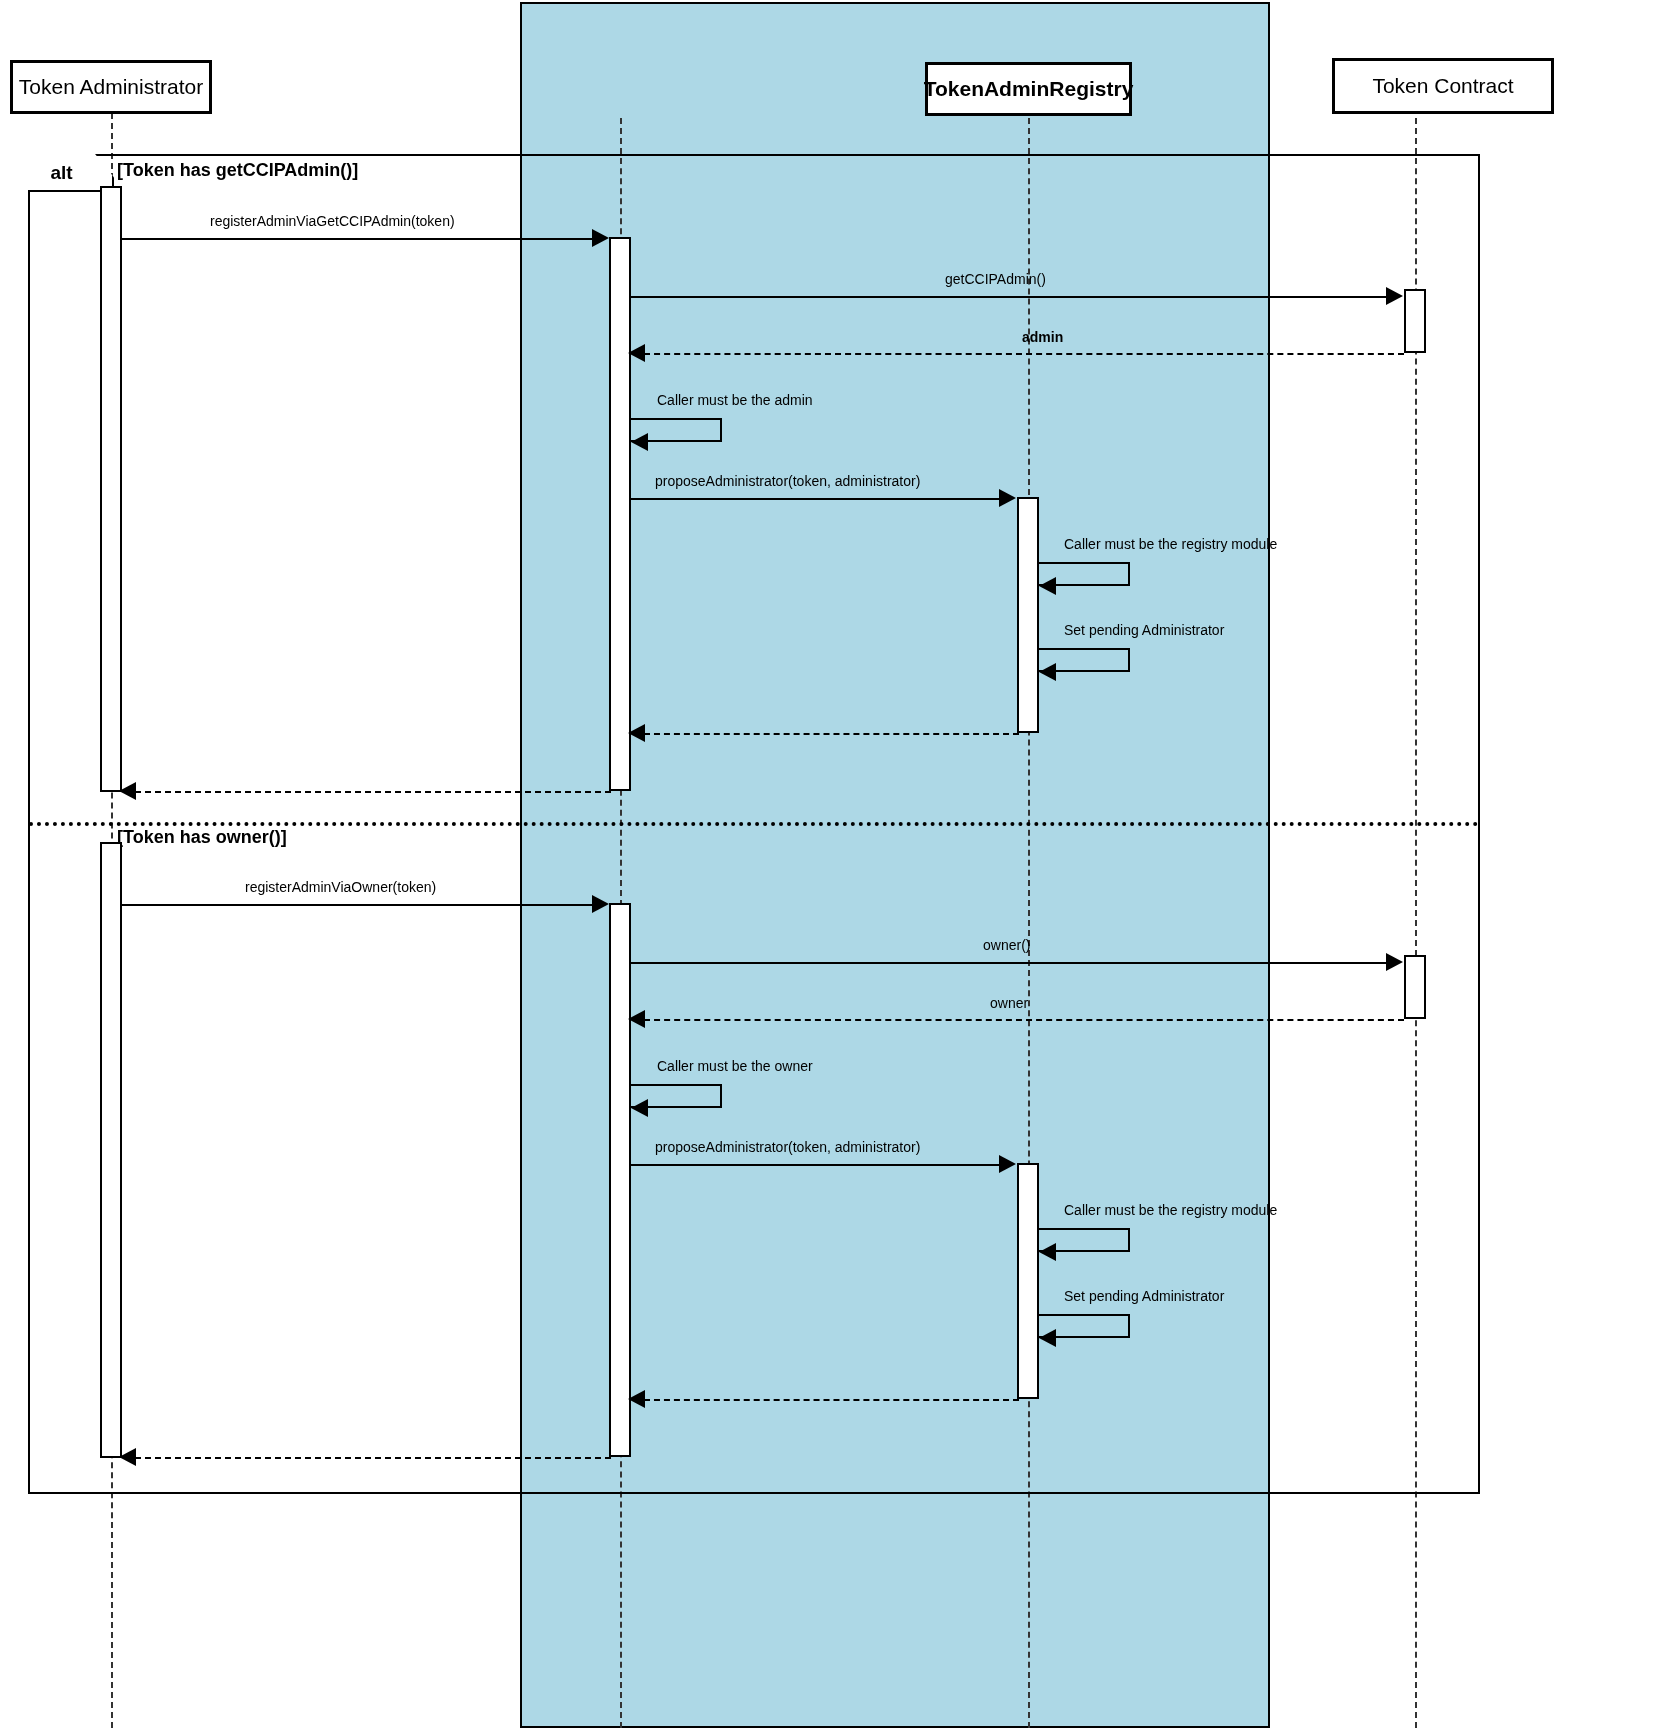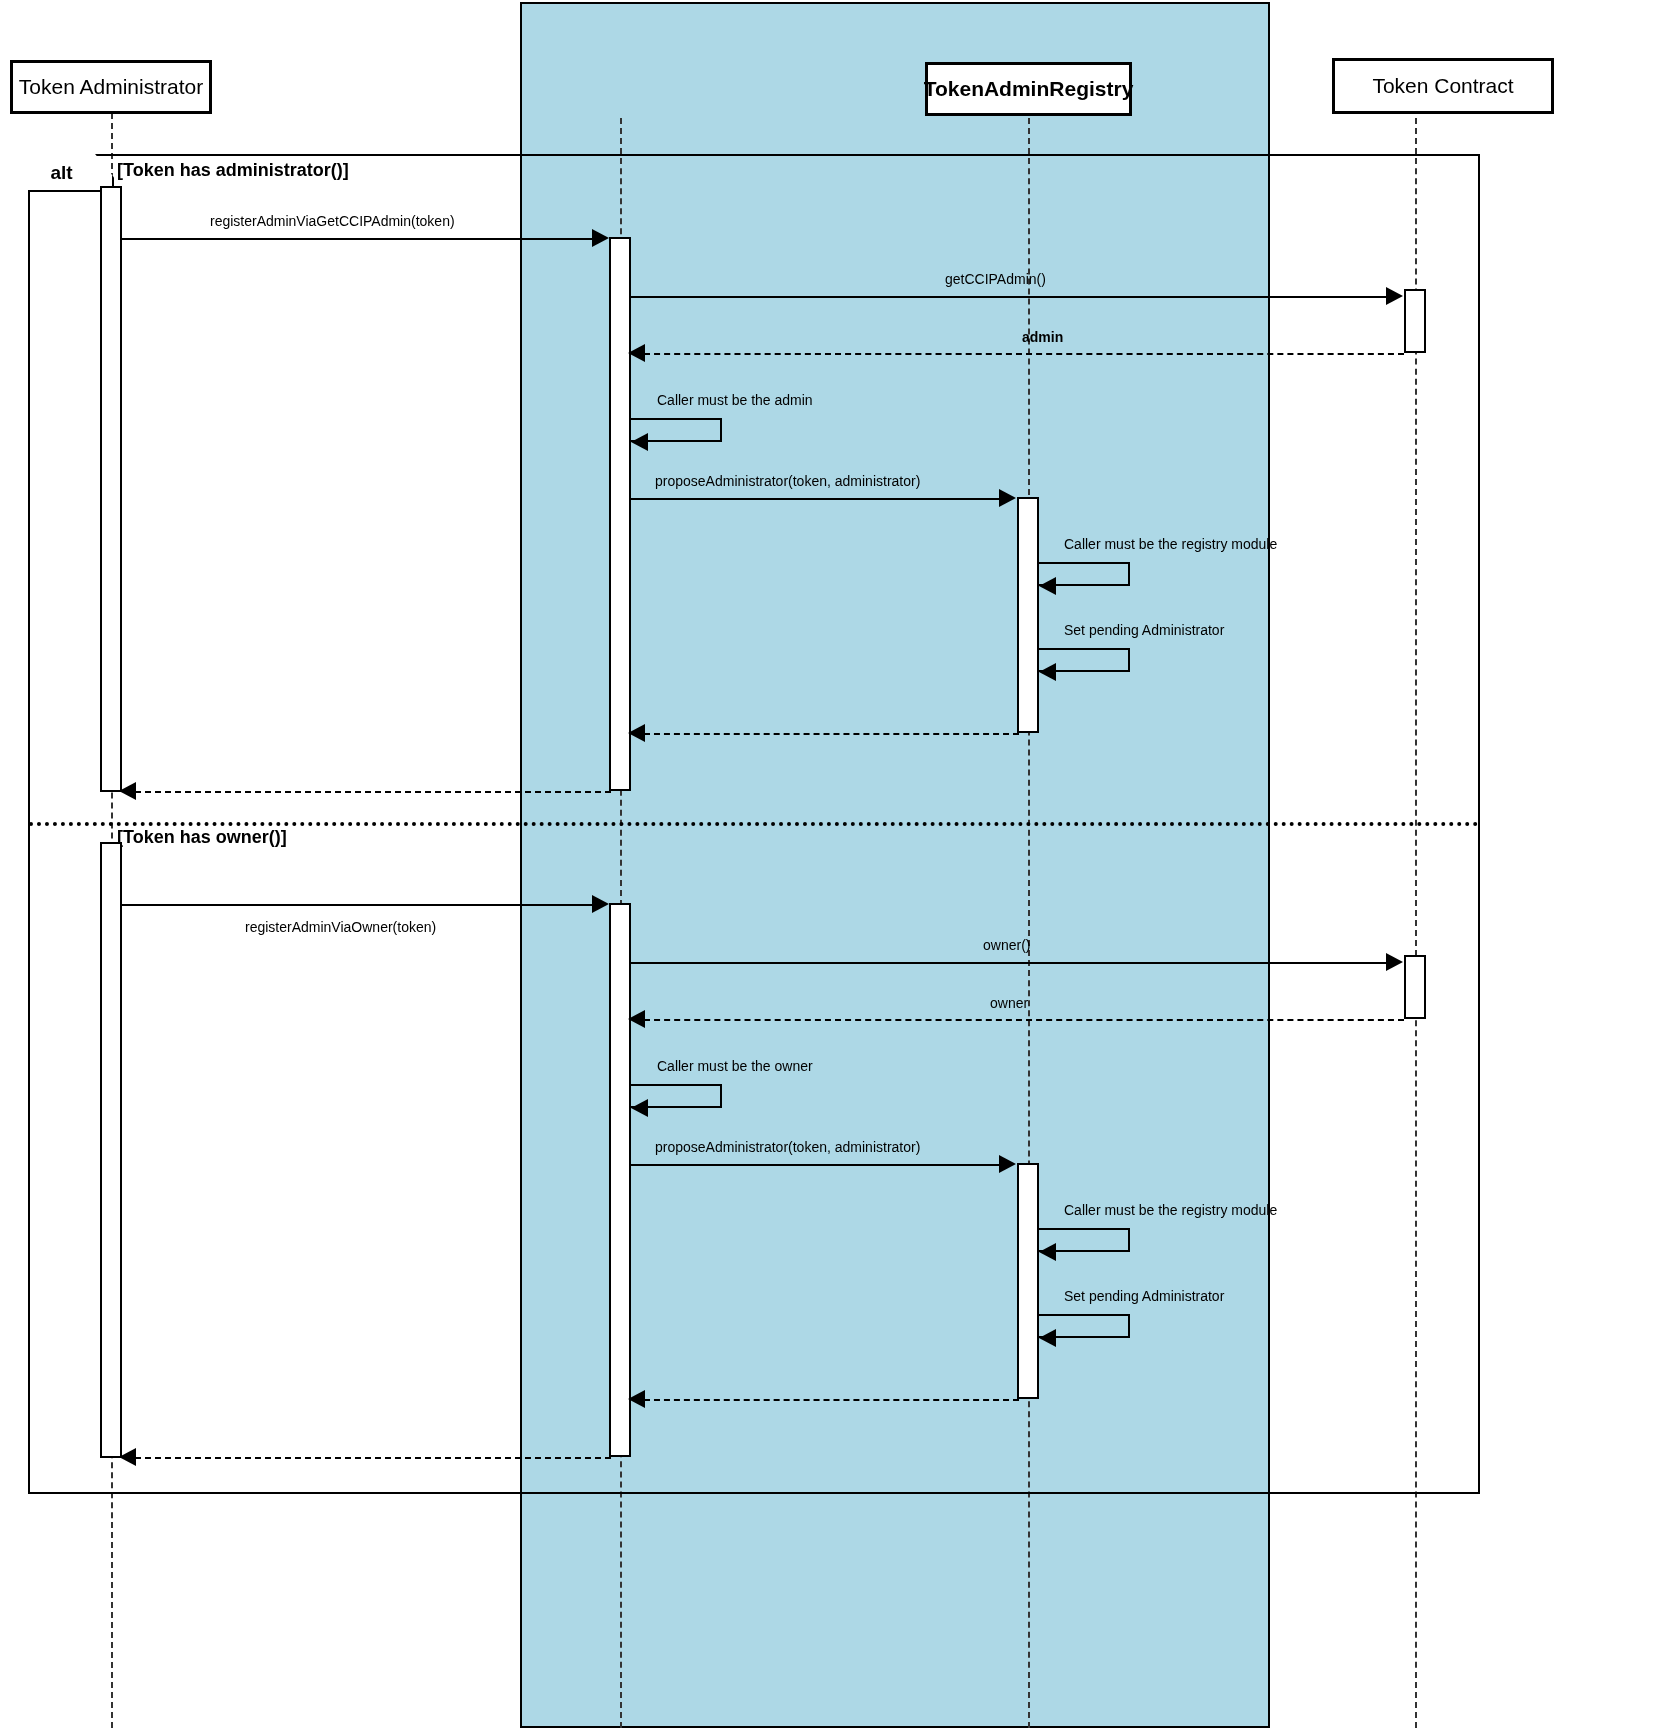--- a/index.html
+++ b/index.html
@@ -67,21 +67,21 @@
     <span>Token Contract</span>
   </div>
 
   <div class="altframe" style="left:28px;top:154px;width:1452px;height:1340px;"></div>
 
   <div class="alttab" style="left:28px;top:154px;width:86px;">
     <div class="tabshape"></div>
     <div class="tablabel">alt</div>
   </div>
 
-  <div class="altcond" style="left:117px;top:160px;">[Token has administrator()]</div>
+  <div class="altcond" style="left:117px;top:160px;">[Token has getCCIPAdmin()]</div>
 
   <div class="altdivider" style="left:29px;top:822px;width:1450px;"></div>
 
   <div class="altcond" style="left:117px;top:827px;">[Token has owner()]</div>
 
   <div class="activation" style="left:100px;top:186px;height:606px;"></div>
   <div class="activation" style="left:609px;top:237px;height:554px;"></div>
   <div class="activation" style="left:1017px;top:497px;height:236px;"></div>
   <div class="activation" style="left:1404px;top:289px;height:64px;"></div>
 
@@ -119,21 +119,21 @@
   <div class="msgline dashed" style="left:135px;top:791px;width:476px;"></div>
   <div class="arrowhead left" style="left:119px;top:782px;"></div>
 
   <div class="activation" style="left:100px;top:842px;height:616px;"></div>
   <div class="activation" style="left:609px;top:903px;height:554px;"></div>
   <div class="activation" style="left:1017px;top:1163px;height:236px;"></div>
   <div class="activation" style="left:1404px;top:955px;height:64px;"></div>
 
   <div class="msgline" style="left:122px;top:904px;width:478px;"></div>
   <div class="arrowhead right" style="left:592px;top:895px;"></div>
-  <div class="msglabel" style="left:245px;top:879px;margin-top:40px;">registerAdminViaOwner(token)</div>
+  <div class="msglabel" style="left:245px;top:879px;">registerAdminViaOwner(token)</div>
 
   <div class="msgline" style="left:631px;top:962px;width:762px;"></div>
   <div class="arrowhead right" style="left:1386px;top:953px;"></div>
   <div class="msglabel" style="left:983px;top:937px;">owner()</div>
 
   <div class="msgline dashed" style="left:644px;top:1019px;width:760px;"></div>
   <div class="arrowhead left" style="left:628px;top:1010px;"></div>
   <div class="msglabel" style="left:990px;top:995px;">owner</div>
 
   <div class="selfmsg" style="left:631px;top:1084px;width:91px;height:24px;"></div>

